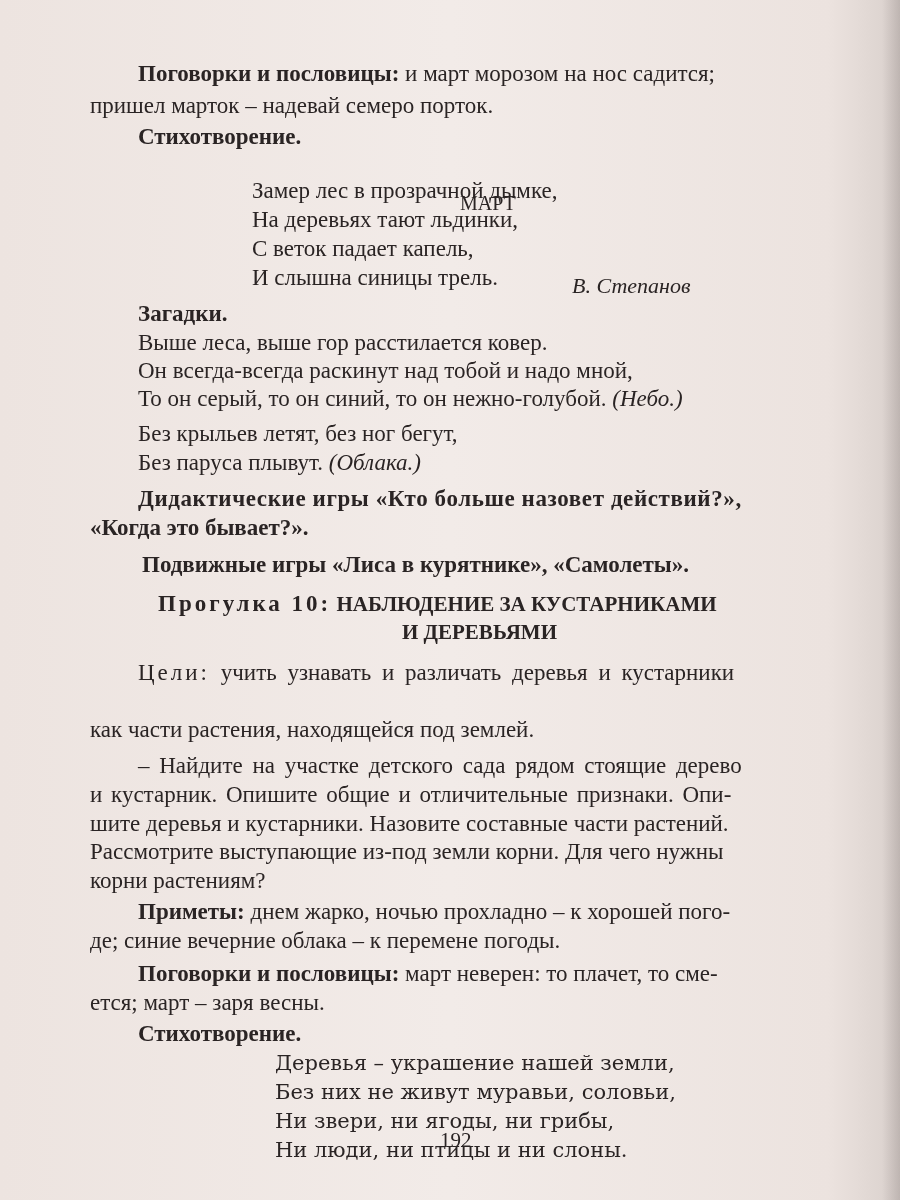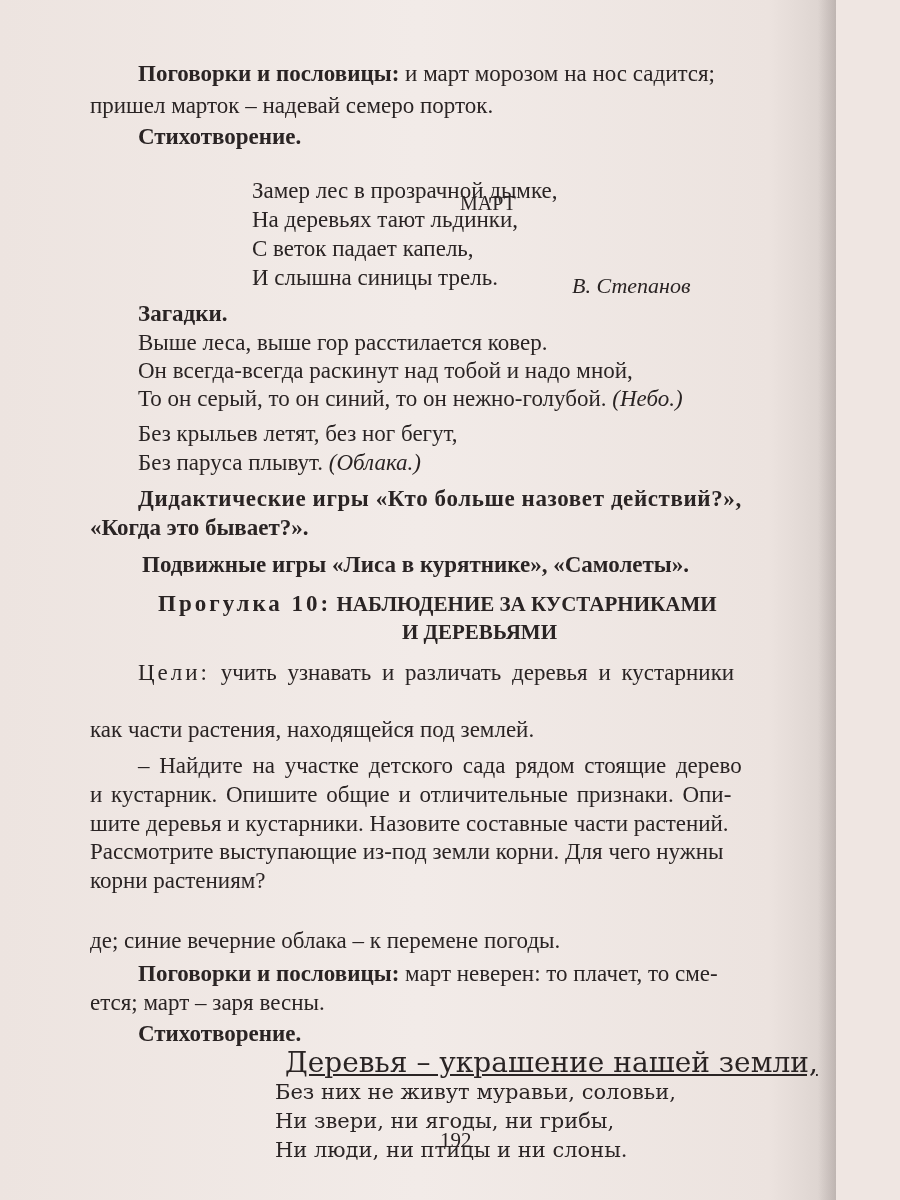--- a/index.html
+++ b/index.html
@@ -4,21 +4,21 @@
 <style>
   html, body { margin: 0; padding: 0; }
   body {
     width: 900px; height: 1200px; overflow: hidden;
     background: #efe6e2;
     font-family: "Liberation Serif", "DejaVu Serif", serif;
     color: #2a2424;
     position: relative;
   }
   .page {
-    position: absolute; left: 0; top: 0; width: 836px; height: 1200px;
+    position: absolute; left: 0; top: 0; width: 900px; height: 1200px;
     background: linear-gradient(90deg, #ede4e0 0%, #f2ebe8 50%, #ece3df 92%, #d9d0cc 100%);
   }
   .edge {
     position: absolute; right: 0; top: 0; width: 18px; height: 1200px;
     background: linear-gradient(90deg, rgba(0,0,0,0) 0%, rgba(140,130,128,0.35) 100%);
   }
   .ln {
     position: absolute; white-space: nowrap; font-size: 23px; line-height: 28px;
   }
   .b { font-weight: bold; }
@@ -72,28 +72,31 @@
     <span class="sp">Цели:</span><span style="word-spacing:5px;"> учить узнавать и различать деревья и кустарники</span>
   </div>
   <div class="ln" style="left:90px; top:716px;">как части растения, находящейся под землей.</div>
 
   <div class="ln" style="left:138px; top:752px; word-spacing:4px;">– Найдите на участке детского сада рядом стоящие дерево</div>
   <div class="ln" style="left:90px; top:781px; word-spacing:3px;">и кустарник. Опишите общие и отличительные признаки. Опи-</div>
   <div class="ln" style="left:90px; top:810px;">шите деревья и кустарники. Назовите составные части растений.</div>
   <div class="ln" style="left:90px; top:838px;">Рассмотрите выступающие из-под земли корни. Для чего нужны</div>
   <div class="ln" style="left:90px; top:867px;">корни растениям?</div>
 
+  <div class="ln" style="left:138px; top:898px;">
+    <span class="b">Приметы:</span><span> днем жарко, ночью прохладно – к хорошей пого-</span>
+  </div>
   <div class="ln" style="left:90px; top:927px;">де; синие вечерние облака – к перемене погоды.</div>
 
   <div class="ln" style="left:138px; top:960px;">
     <span class="b">Поговорки и пословицы:</span><span> март неверен: то плачет, то сме-</span>
   </div>
   <div class="ln" style="left:90px; top:989px;">ется; март – заря весны.</div>
 
   <div class="ln b" style="left:138px; top:1020px;">Стихотворение.</div>
 
-  <div class="ln" style="left:285px; top:1049px; font-family:'DejaVu Serif', serif; font-size:28px;text-decoration:underline;">Деревья – украшение нашей земли,</div>
+  <div class="ln" style="left:275px; top:1049px; font-family:'DejaVu Serif', serif; font-size:21px;">Деревья – украшение нашей земли,</div>
   <div class="ln" style="left:275px; top:1078px; font-family:'DejaVu Serif', serif; font-size:21px;">Без них не живут муравьи, соловьи,</div>
   <div class="ln" style="left:275px; top:1107px; font-family:'DejaVu Serif', serif; font-size:21px;">Ни звери, ни ягоды, ни грибы,</div>
   <div class="ln" style="left:275px; top:1136px; font-family:'DejaVu Serif', serif; font-size:21px;">Ни люди, ни птицы и ни слоны.</div>
 
   <div class="ln pagenum" style="left:440px; top:1126px;">192</div>
 </div>
 
 </body></html>

